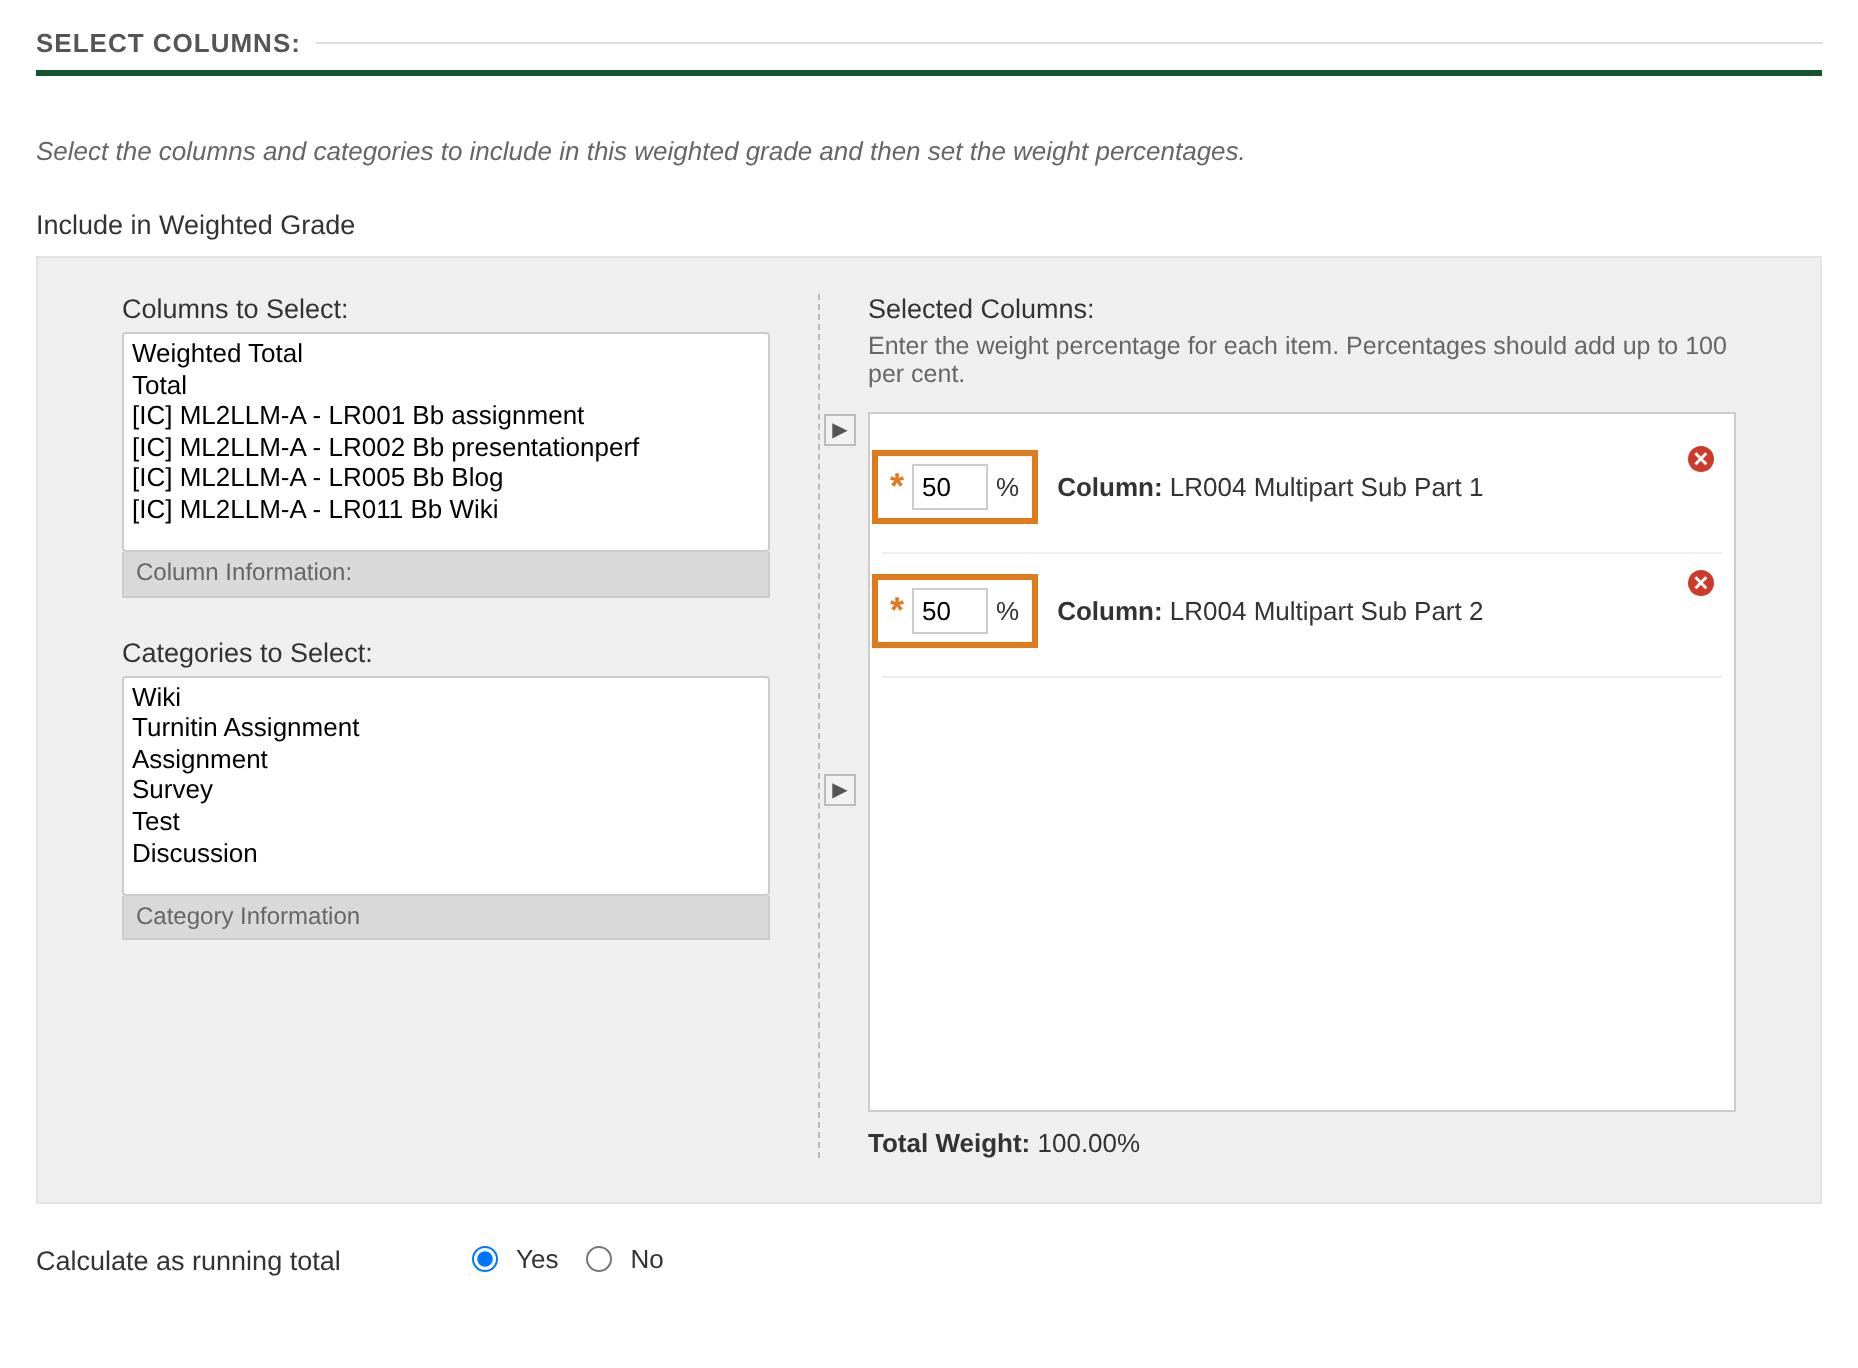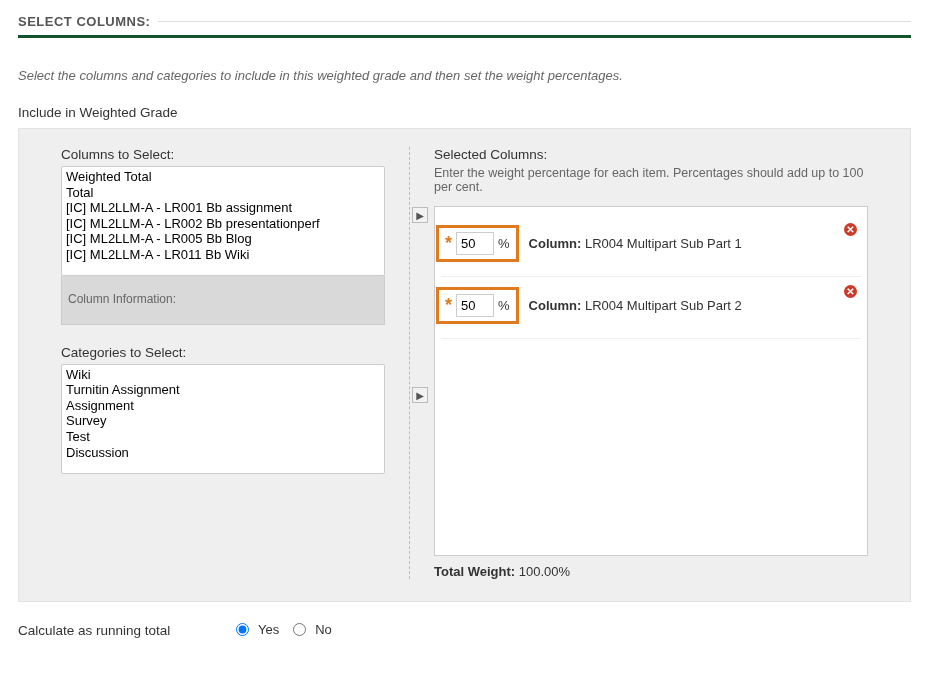--- a/index.html
+++ b/index.html
@@ -56,21 +56,21 @@
     padding: 2px;
   }
   .listbox.cat { height: 110px; }
   .listbox option { padding-left: 2px; }
   .info-bar {
     background: #d9d9d9;
     border: 1px solid #ccc;
     border-top: none;
     font-size: 12px;
     color: #666;
-    padding: 16px 6px;
+    padding: 3px 6px;
     margin-bottom: 20px;
     line-height: 1.3;
   }
   .arrow-btn {
     position: absolute;
     left: -22px;
     width: 16px;
     height: 16px;
     background: #f2f2f2;
     border: 1px solid #bbb;
@@ -177,20 +177,21 @@
 
     <div class="sub-label">Categories to Select:</div>
     <select class="listbox cat" multiple="" size="6" id="cats-list">
         <option>Wiki</option>
         <option>Turnitin Assignment</option>
         <option>Assignment</option>
         <option>Survey</option>
         <option>Test</option>
         <option>Discussion</option>
       </select>
+    <div class="info-bar" style="margin-bottom:0">Category Information</div>
   </div>
 
   <div class="divider"></div>
 
   <div class="right-col">
     <div class="arrow-btn arrow-top">
       <span>▶</span>
     </div>
     <div class="arrow-btn arrow-mid">
       <span>▶</span>

